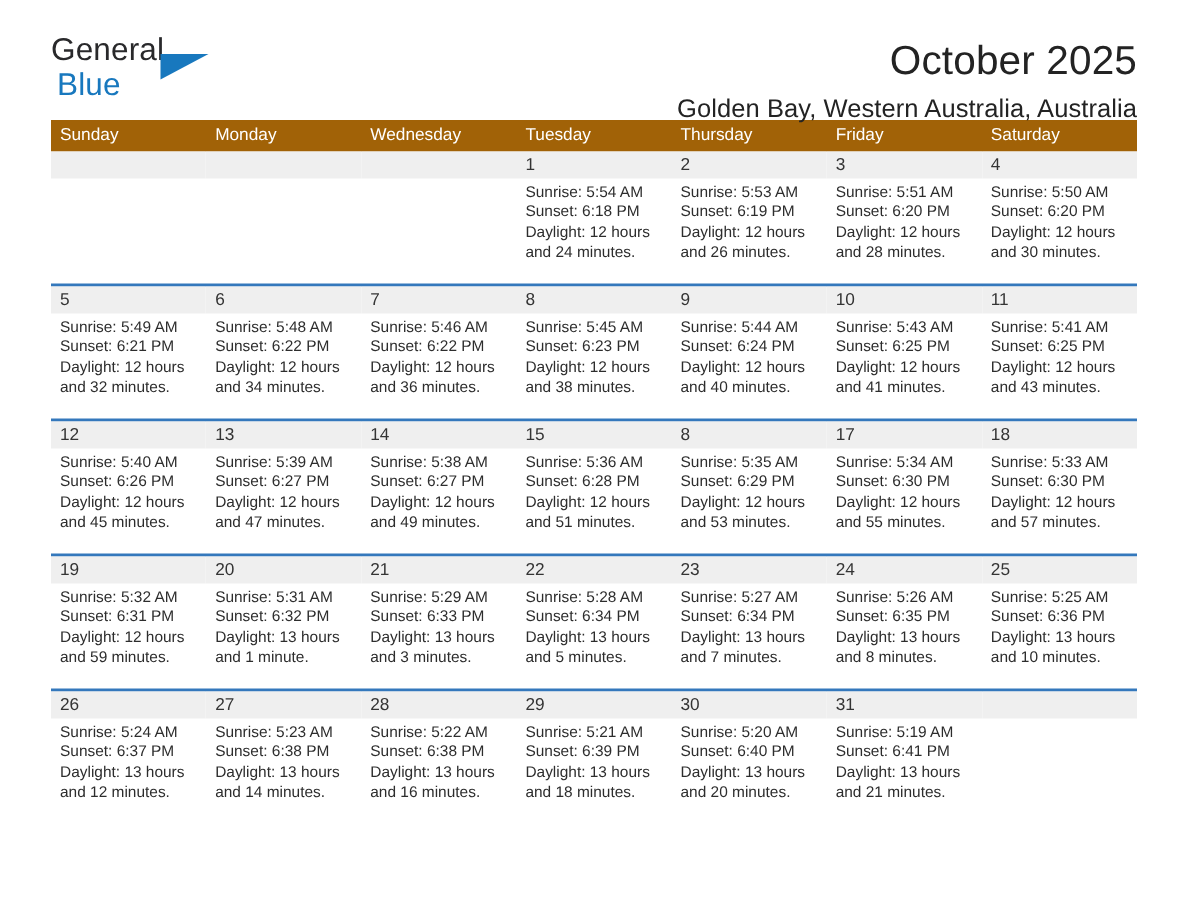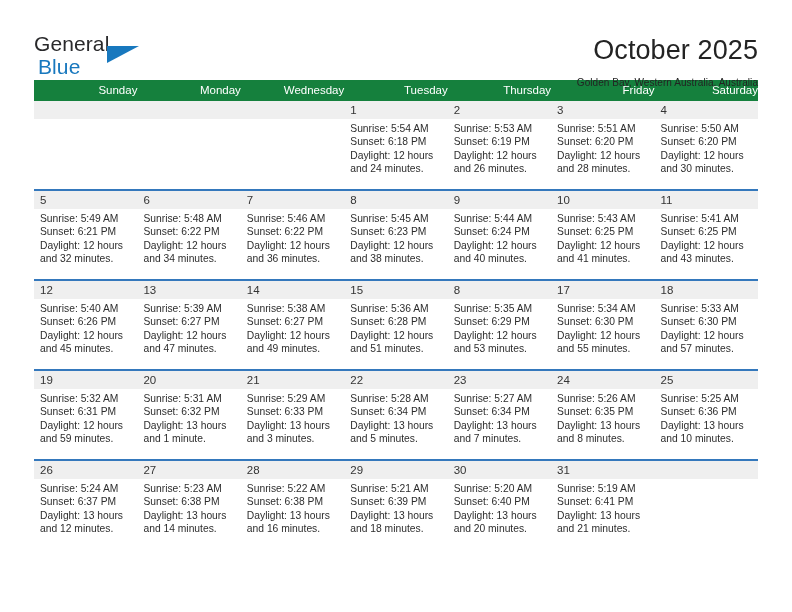--- a/index.html
+++ b/index.html
@@ -7,21 +7,21 @@
     width: 792px; height: 612px;
     background: #ffffff;
     font-family: "Liberation Sans", sans-serif;
     overflow: hidden;
   }
   .page { position: relative; width: 792px; height: 612px; padding: 0 34px; }
 
   
   .top {
     display: flex; justify-content: space-between; align-items: flex-start;
-    padding-top: 32px; height: 78px; gap: 36px;
+    padding-top: 22px; height: 78px; gap: 36px;
   }
   .logo { position: relative; width: 120px; height: 52px; }
   .logo-general {
     font-size: 21px; color: #29292b; letter-spacing: .1px;
     line-height: 24px; display: block;
   }
   .logo-blue {
     font-size: 21px; color: #1878be; letter-spacing: .1px;
     line-height: 22px; display: block; margin-left: 4px;
   }
@@ -30,27 +30,27 @@
     width: 0; height: 0;
     border-left: 32px solid #1878be;
     border-bottom: 17px solid transparent;
   }
   .title-wrap { text-align: right; padding-top: 2px; }
   .month-title {
     font-size: 27px; color: #232323; font-weight: normal;
     line-height: 32px; letter-spacing: .1px;
   }
   .location {
-    font-size: 10px; color: #232323; line-height: 22px;
+    font-size: 17px; color: #232323; line-height: 22px;
     margin-top: 6px; letter-spacing: .05px;
   }
 
   
   .cal { width: 724px; margin-top: 2px; }
-  .weekdays { display: flex; background: #15803d; height: 21px; align-items: center; text-align: right; }
+  .weekdays { display: flex; background: #a16207; height: 21px; align-items: center; }
   .weekday {
     flex: 1 1 0; color: #ffffff; font-size: 11.5px;
     padding-left: 6px; line-height: 21px; white-space: nowrap;
   }
   .week { display: flex; border-top: 2px solid #3478bc; }
   .week:first-of-type { border-top: none; }
   .cell { flex: 1 1 0; min-width: 0; height: 88px; position: relative; }
   .cell .daystrip {
     height: 18px; background: #efefef; padding-left: 6px;
     font-size: 11.5px; color: #343434; line-height: 18px;

